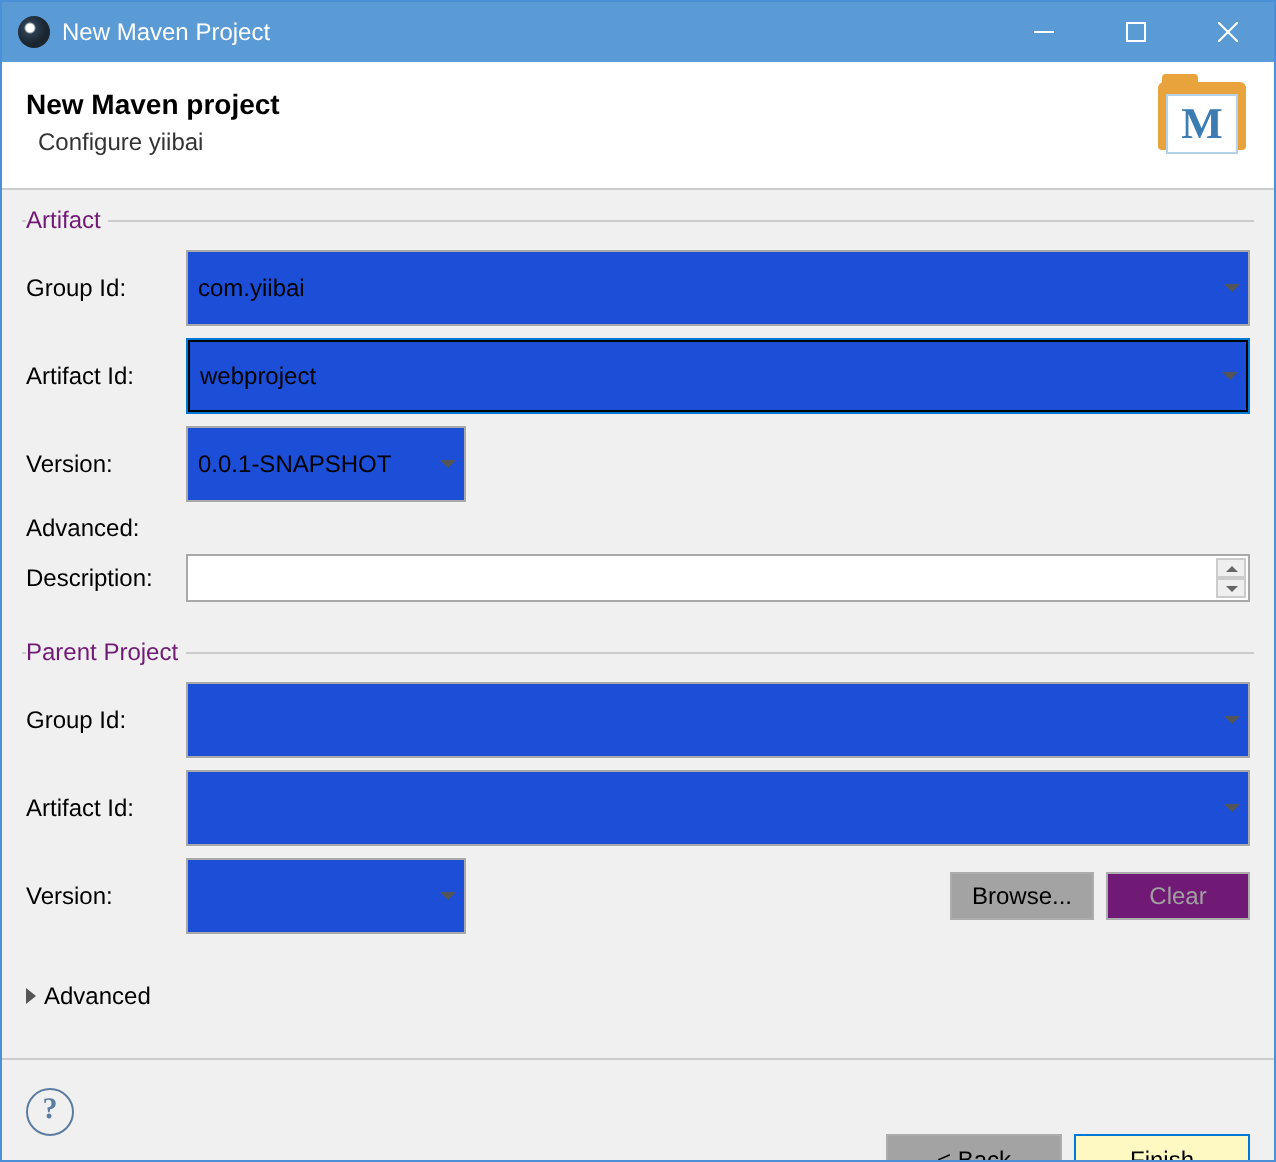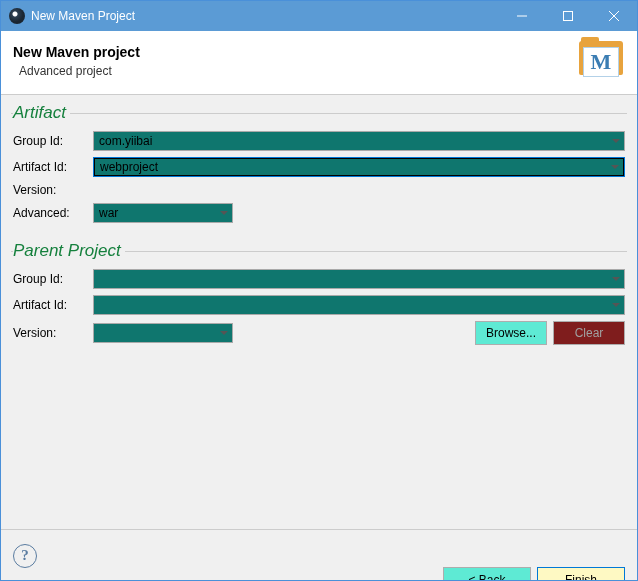--- a/index.html
+++ b/index.html
@@ -83,38 +83,37 @@
     height: 434px;
     overflow: auto;
   }
   fieldset {
     border: 1px solid #ccc;
     border-left: none; border-right: none; border-bottom: none;
     margin: 0 0 8px 0;
     padding: 8px 2px 4px 2px;
   }
   legend {
-    color: #15803d; padding: 0 4px 0 0;
-    font-size: 17px;
-    font-style: italic;
+    color: #701a75; padding: 0 4px 0 0;
+    font-size: 12px;
   }
   .form-row {
     display: flex;
     align-items: center;
     margin-bottom: 6px;
     gap: 6px;
   }
   .form-row label {
     width: 74px;
     color: #000;
   }
   .combo, .textinput {
     flex: 1;
-    height: 20px;
-    background: #0f766e;
+    height: 38px;
+    background: #1d4ed8;
     border: 1px solid #a9a9a9;
     position: relative;
     display: flex;
     align-items: center;
     padding: 0 20px 0 5px;
     font-size: 12px;
     color: #000;
   }
   .combo.short { flex: 0 0 140px; }
   .combo .arrow {
@@ -145,31 +144,31 @@
     width:0;height:0;border-left:3px solid transparent;border-right:3px solid transparent;border-bottom:3px solid #666;
   }
   .spinbtns .tri-down {
     width:0;height:0;border-left:3px solid transparent;border-right:3px solid transparent;border-top:3px solid #666;
   }
   .row-spacer { flex: 1; }
   .btn {
     height: 24px;
     min-width: 72px;
     padding: 0 10px;
-    background: #5eead4;
+    background: #a3a3a3;
     border: 1px solid #adadad;
     font-size: 12px;
     display: inline-flex;
     align-items: center;
     justify-content: center;
     color: #000;
   }
   .btn.disabled {
     color: #a0a0a0;
-    background: #7f1d1d;
+    background: #701a75;
   }
   .advanced {
     display: flex; align-items: center; gap: 4px;
     padding: 6px 2px;
     color: #000;
   }
   .advanced .tri {
     width:0;height:0;
     border-top:4px solid transparent;
     border-bottom:4px solid transparent;
@@ -222,21 +221,21 @@
     <svg viewBox="0 0 10 10">
         <line x1="0" y1="0" x2="10" y2="10" stroke="#fff" stroke-width="1"></line>
         <line x1="10" y1="0" x2="0" y2="10" stroke="#fff" stroke-width="1"></line>
       </svg>
   </div>
 </div>
 
 <div class="header">
   <div class="header-text">
     <h1>New Maven project</h1>
-    <div class="subtitle">Advanced project</div>
+    <div class="subtitle">Configure yiibai</div>
   </div>
   <div class="maven-icon">
     <div class="folder-tab"></div>
     <div class="folder-back"></div>
     <div class="paper">
         <span>M</span>
       </div>
   </div>
 </div>
 
@@ -256,33 +255,47 @@
     <div class="form-row">
       <label>Artifact Id:</label>
       <div class="combo focused">
         <span>webproject</span>
           <div class="arrow"></div>
       </div>
     </div>
 
     <div class="form-row">
       <label>Version:</label>
+      <div class="combo short">
+        <span>0.0.1-SNAPSHOT</span>
+          <div class="arrow"></div>
+      </div>
       <div class="row-spacer"></div>
     </div>
 
     <div class="form-row">
       <label>Advanced:</label>
-      <div class="combo short">
-        <span>war</span>
-          <div class="arrow"></div>
-      </div>
       <div class="row-spacer"></div>
     </div>
 
 
+    <div class="form-row">
+      <label>Description:</label>
+      <div class="textarea">
+        <span></span>
+        <div class="spinbtns">
+          <div>
+              <span class="tri-up"></span>
+            </div>
+          <div>
+              <span class="tri-down"></span>
+            </div>
+        </div>
+      </div>
+    </div>
   </fieldset>
 
   <fieldset>
     <legend>Parent Project</legend>
 
     <div class="form-row">
       <label>Group Id:</label>
       <div class="combo">
         <span></span>
           <div class="arrow"></div>
@@ -302,20 +315,24 @@
       <div class="combo short">
         <span></span>
           <div class="arrow"></div>
       </div>
       <div class="row-spacer"></div>
       <div class="btn">Browse...</div>
       <div class="btn disabled">Clear</div>
     </div>
   </fieldset>
 
+  <div class="advanced">
+    <div class="tri"></div>
+    <span>Advanced</span>
+  </div>
 
 </div>
 
 <div class="footer">
   <div class="help-icon">?</div>
   <div class="footer-spacer"></div>
   <div class="btn">
       <span>&lt; <span class="u">B</span>ack</span>
     </div>
   <div class="btn default">

